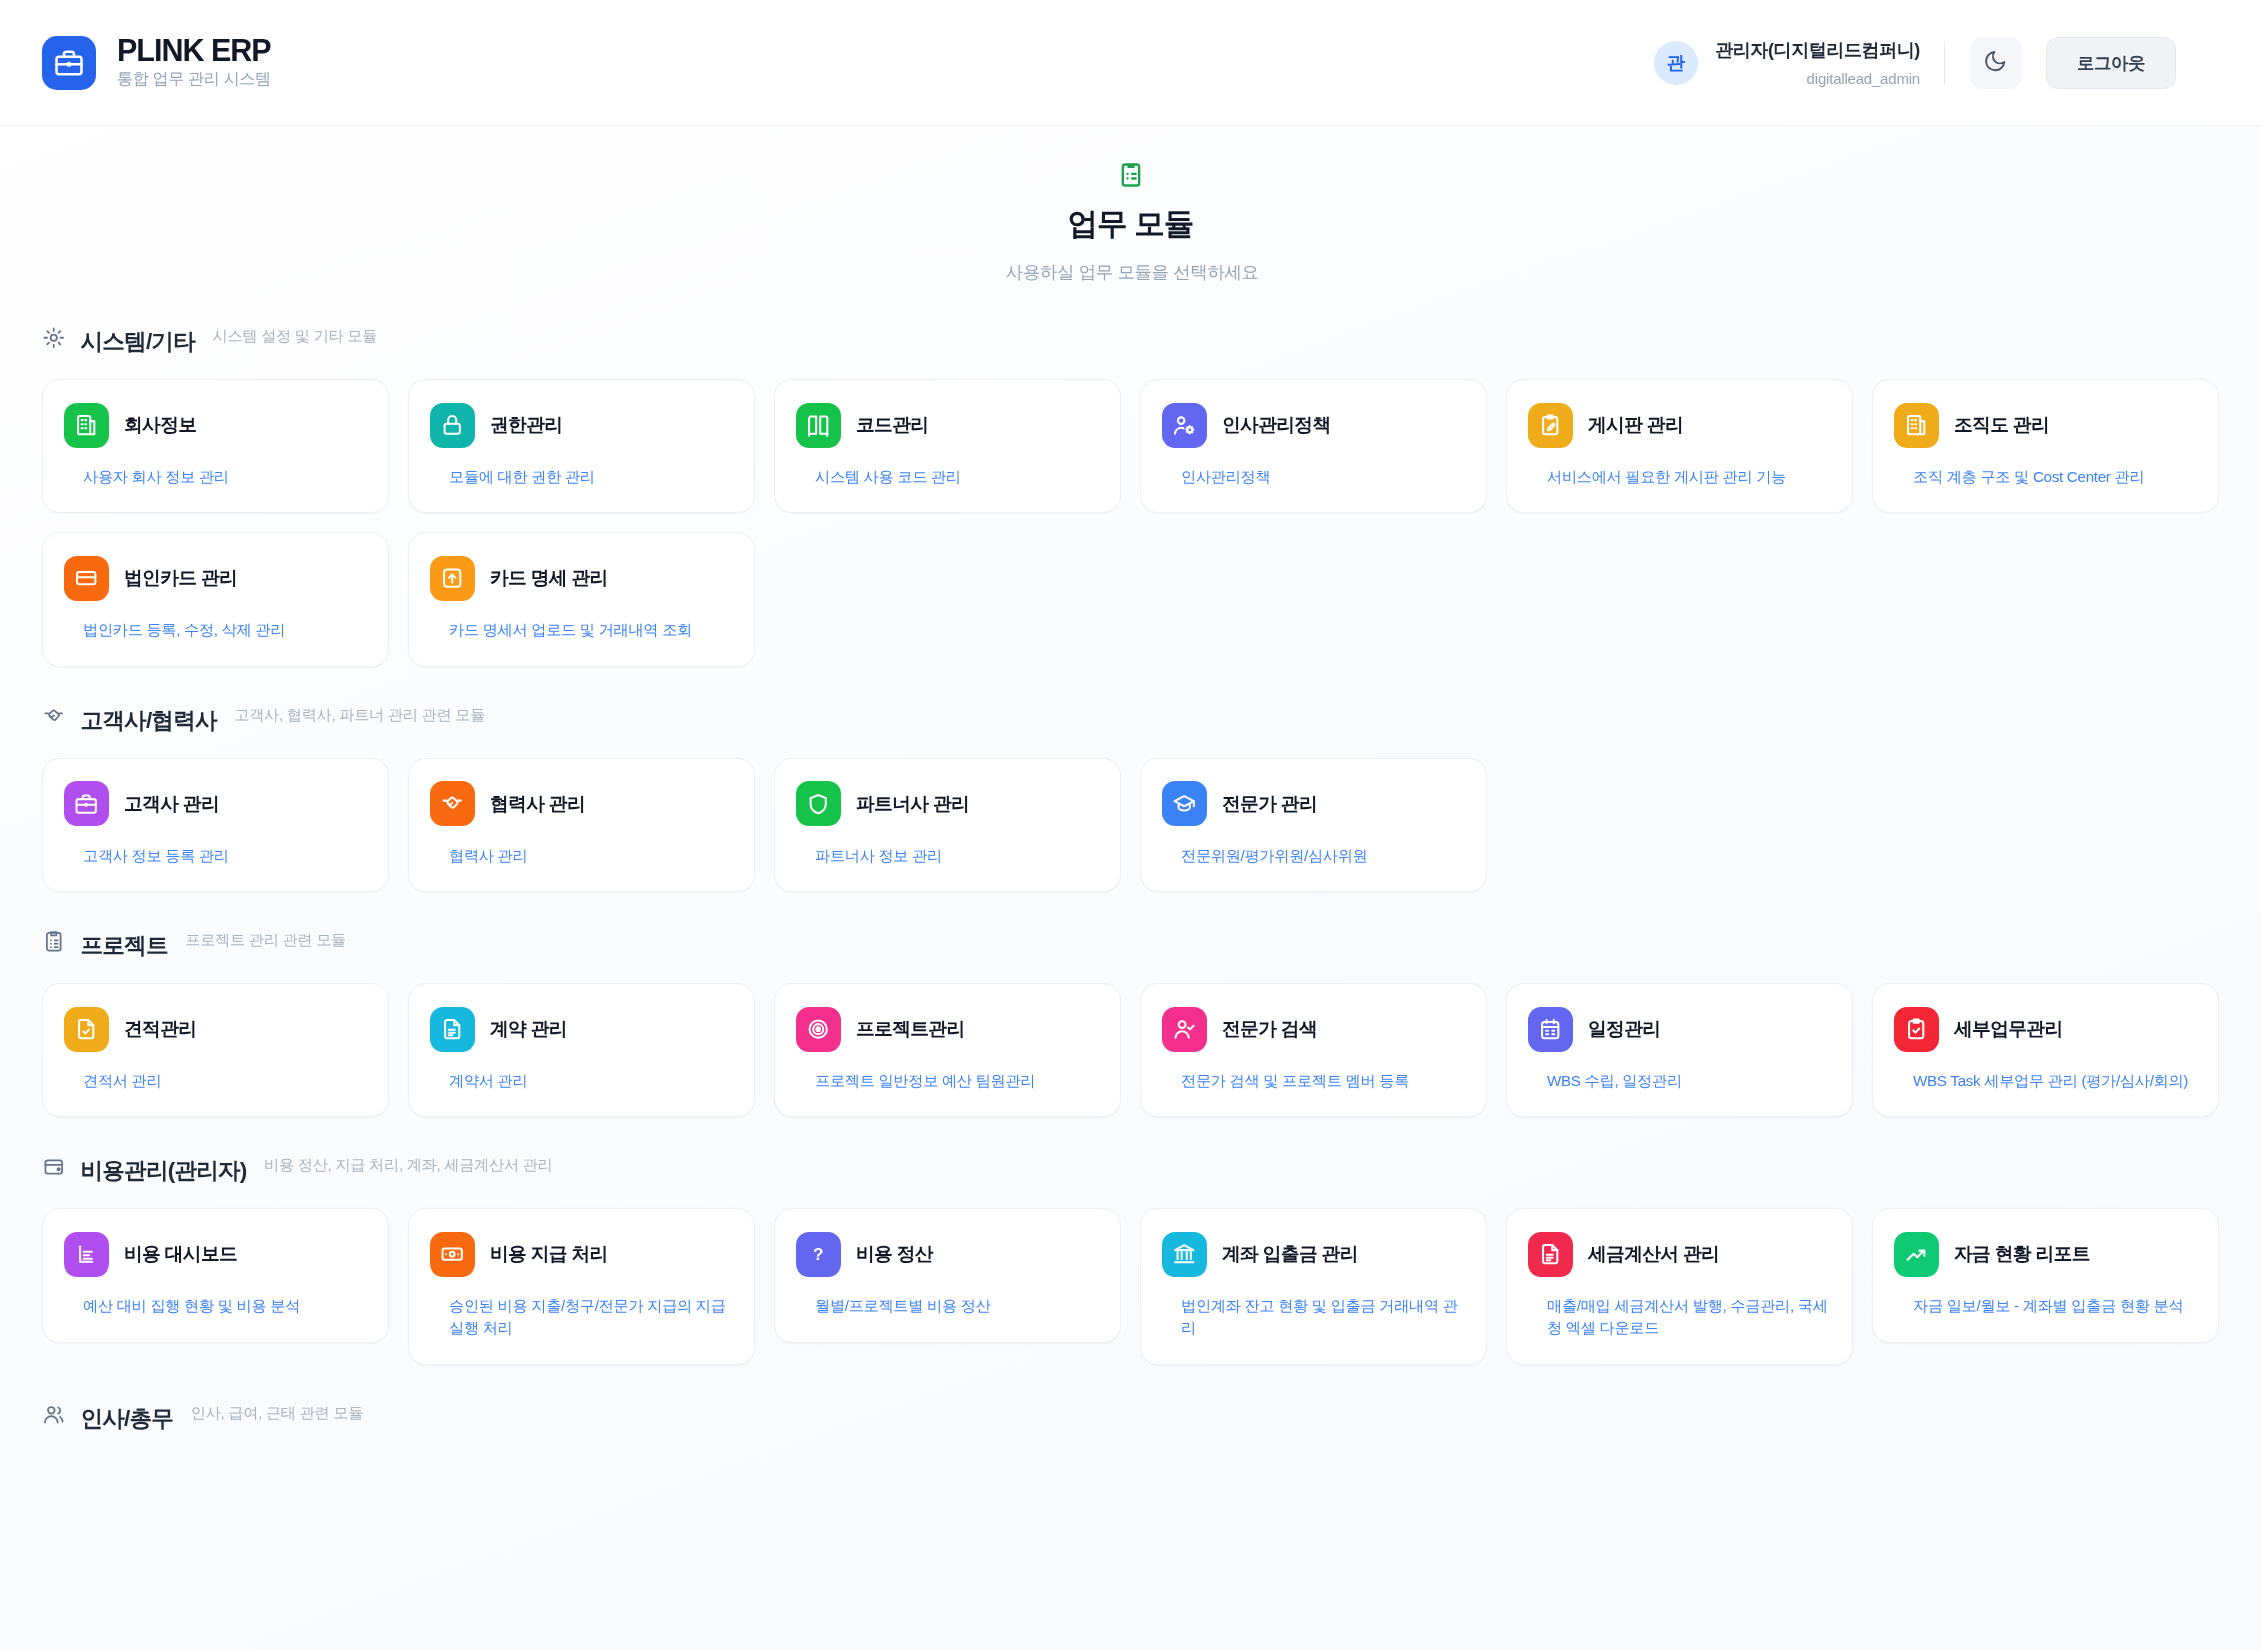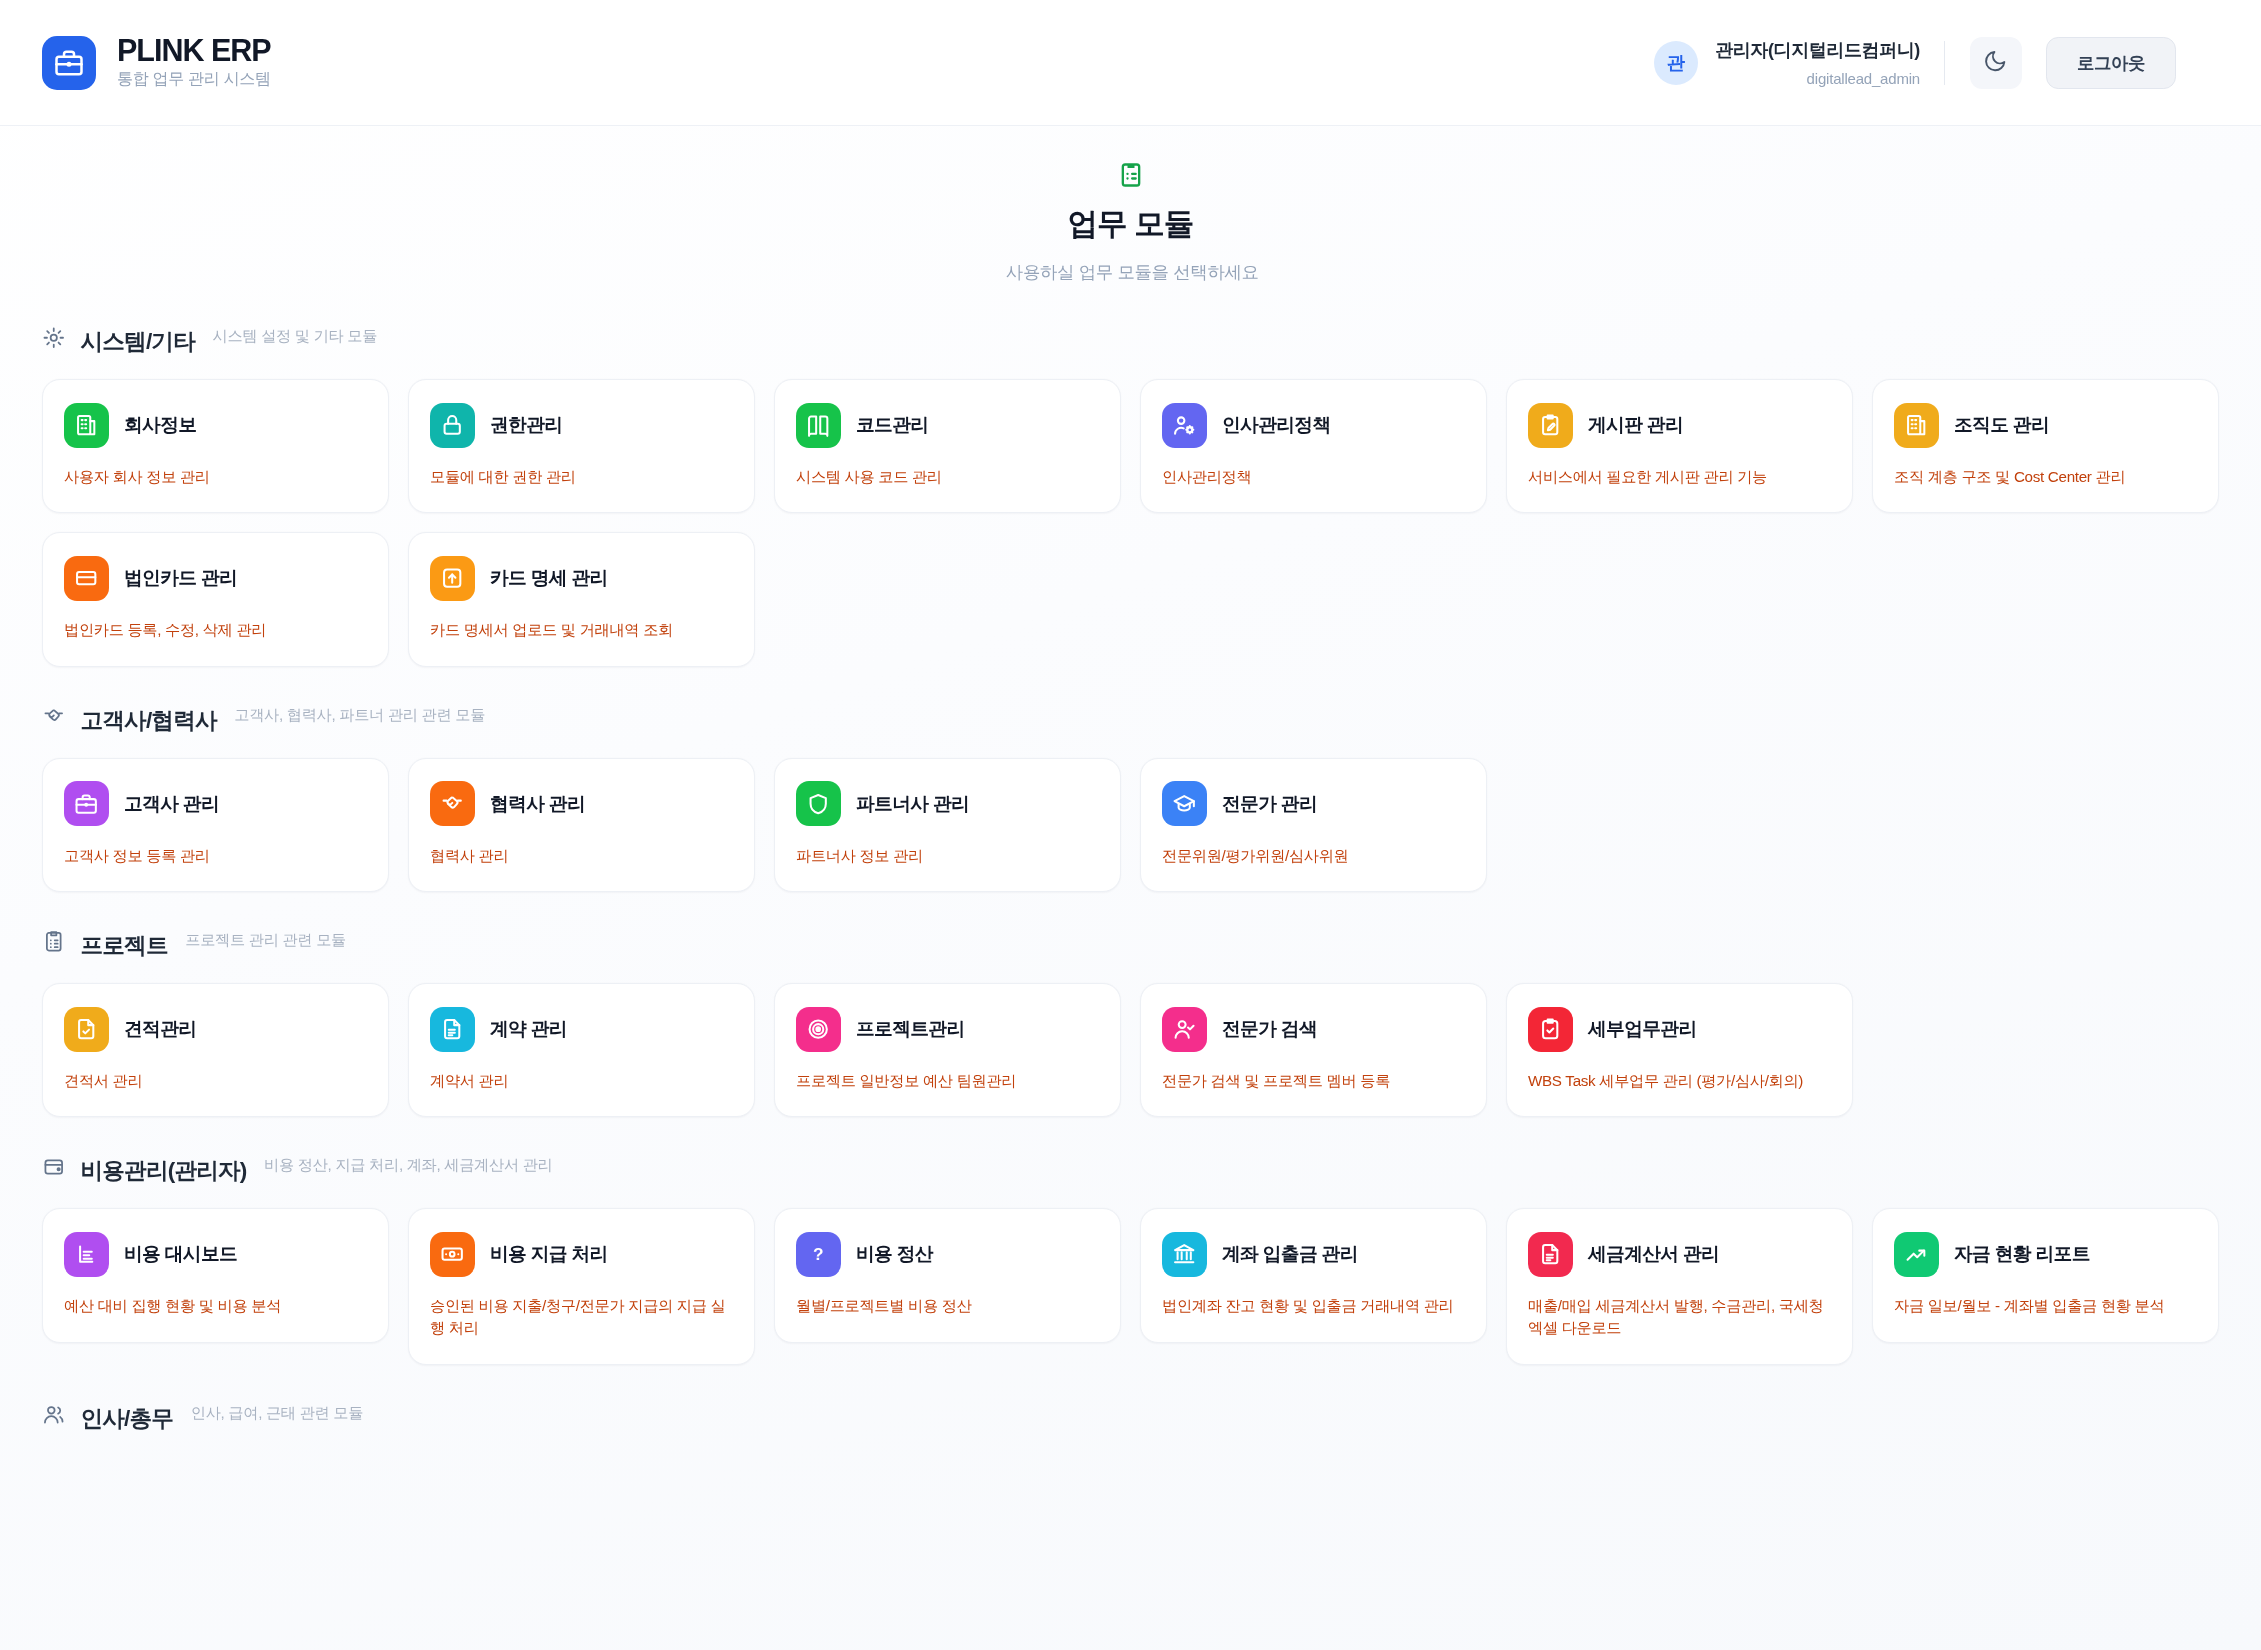--- a/index.html
+++ b/index.html
@@ -74,21 +74,21 @@
   .card-top { display:flex; align-items:center; gap:15px; }
   .card-icon {
     width:45px; height:45px; border-radius:13px; flex:0 0 auto;
     display:flex; align-items:center; justify-content:center;
   }
   .card-icon svg { display:block; }
   .card-title {
     font-size:18.7px; font-weight:700; letter-spacing:-0.6px; color:#111827; line-height:1.2;
   }
   .card-desc {
-    font-size:15.2px; color:#c2410c; letter-spacing:-0.3px; line-height:1.45;
+    font-size:15.2px; color:#3b82f6; letter-spacing:-0.3px; line-height:1.45;margin-left:19px;
   }
 
   .sec-icon svg, .head-icon svg { display:block; }
 </style>
 </head>
 <body>
 
 <div class="header">
   <div class="brand">
     <div class="brand-logo">
@@ -382,20 +382,34 @@
                   <path d="M3.5 20.5a6.5 6.5 0 0 1 13 0"></path>
                   <path d="M15.8 10.3l1.9 1.9 3.5-3.6"></path>
                 </svg>
               </div>
               <div class="card-title">전문가 검색</div>
             </div>
             <div class="card-desc">전문가 검색 및 프로젝트 멤버 등록</div>
           </div>
           <div class="card">
             <div class="card-top">
+              <div class="card-icon" style="background:#6366f1">
+                <svg width="24.4" height="24.4" viewBox="0 0 24 24" fill="none" stroke="#ffffff" stroke-width="2" stroke-linecap="round" stroke-linejoin="round" style="color:#ffffff">
+                  <rect x="4" y="5" width="16" height="16" rx="2.5"></rect>
+                  <path d="M4 9.8h16"></path>
+                  <path d="M8.5 3v3.2M15.5 3v3.2"></path>
+                  <path d="M8 13.5h2M8 17h2M14 13.5h2M14 17h2"></path>
+                </svg>
+              </div>
+              <div class="card-title">일정관리</div>
+            </div>
+            <div class="card-desc">WBS 수립, 일정관리</div>
+          </div>
+          <div class="card">
+            <div class="card-top">
               <div class="card-icon" style="background:#f32636">
                 <svg width="24.4" height="24.4" viewBox="0 0 24 24" fill="none" stroke="#ffffff" stroke-width="2" stroke-linecap="round" stroke-linejoin="round" style="color:#ffffff">
                   <rect x="5" y="4" width="14" height="17" rx="2.5"></rect>
                   <path d="M9.5 2.5h5v3.2h-5z"></path>
                   <path d="M9.2 13.2l2 2 3.8-3.9"></path>
                 </svg>
               </div>
               <div class="card-title">세부업무관리</div>
             </div>
             <div class="card-desc">WBS Task 세부업무 관리 (평가/심사/회의)</div>

